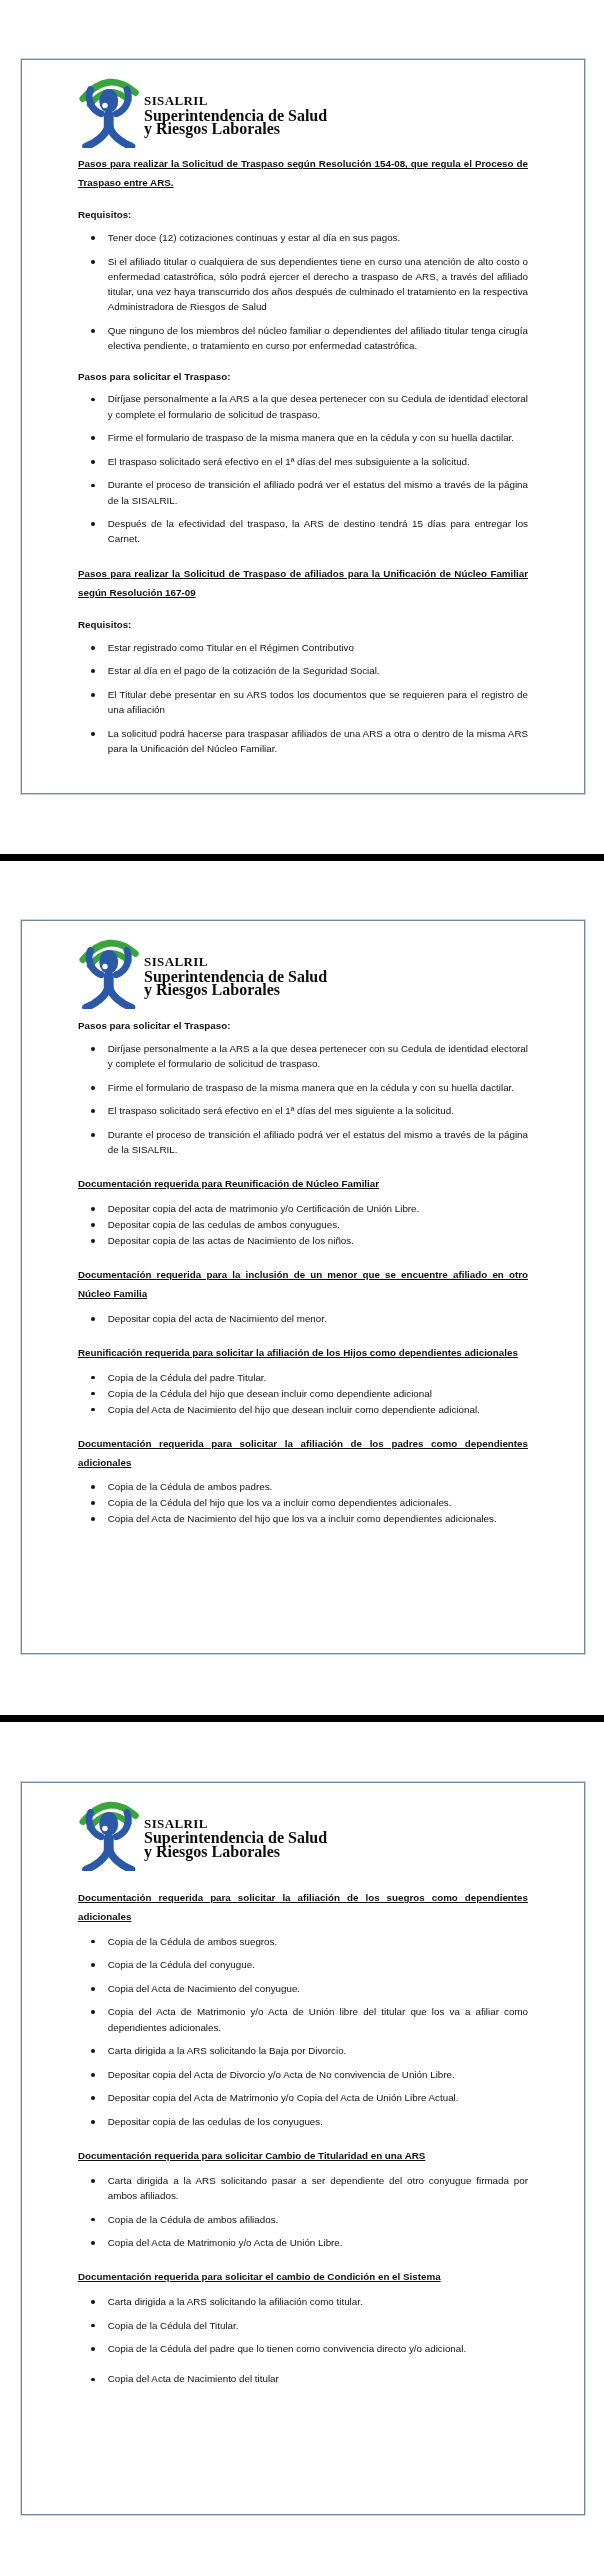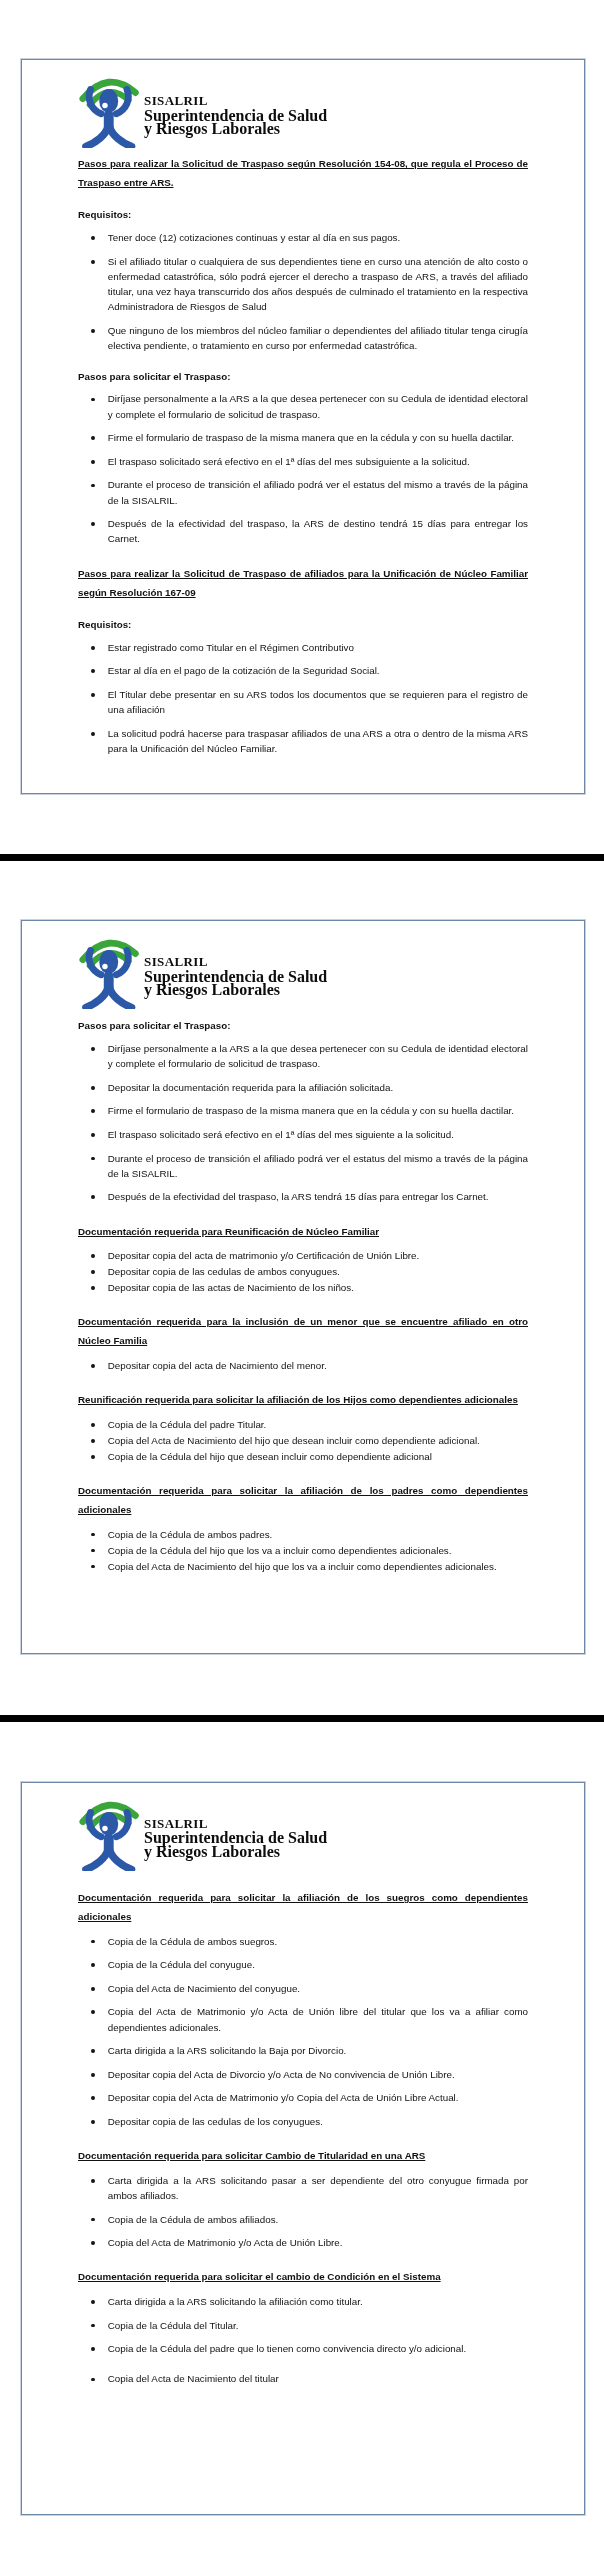--- a/index.html
+++ b/index.html
@@ -155,37 +155,29 @@
   </div>
 
   <div class="sh" style="margin-top:9.1px">Pasos para solicitar el Traspaso:</div>
   <div class="list">
     <div class="bullet">
         <span class="dot"></span>
         <span class="btxt">Diríjase personalmente a la ARS a la que desea pertenecer con su Cedula de identidad electoral y complete el formulario de solicitud de traspaso.</span>
       </div>
     <div class="bullet">
         <span class="dot"></span>
-        <span class="btxt">Depositar la documentación requerida para la afiliación solicitada.</span>
-      </div>
-    <div class="bullet">
-        <span class="dot"></span>
         <span class="btxt">Firme el formulario de traspaso de la misma manera que en la cédula y con su huella dactilar.</span>
       </div>
     <div class="bullet">
         <span class="dot"></span>
         <span class="btxt">El traspaso solicitado será efectivo en el 1ª días del mes siguiente a la solicitud.</span>
       </div>
     <div class="bullet">
         <span class="dot"></span>
         <span class="btxt">Durante el proceso de transición el afiliado podrá ver el estatus del mismo a través de la página de la SISALRIL.</span>
-      </div>
-    <div class="bullet">
-        <span class="dot"></span>
-        <span class="btxt">Después de la efectividad del traspaso, la ARS tendrá 15 días para entregar los Carnet.</span>
       </div>
   </div>
 
   <div class="uh">Documentación requerida para Reunificación de Núcleo Familiar</div>
   <div class="list tight">
     <div class="bullet">
         <span class="dot"></span>
         <span class="btxt">Depositar copia del acta de matrimonio y/o Certificación de Unión Libre.</span>
       </div>
     <div class="bullet">
@@ -207,25 +199,25 @@
   </div>
 
   <div class="uh">Reunificación requerida para solicitar la afiliación de los Hijos como dependientes adicionales</div>
   <div class="list tight">
     <div class="bullet">
         <span class="dot"></span>
         <span class="btxt">Copia de la Cédula del padre Titular.</span>
       </div>
     <div class="bullet">
         <span class="dot"></span>
+        <span class="btxt">Copia de la Cédula del hijo que desean incluir como dependiente adicional</span>
+      </div>
+    <div class="bullet">
+        <span class="dot"></span>
         <span class="btxt">Copia del Acta de Nacimiento del hijo que desean incluir como dependiente adicional.</span>
-      </div>
-    <div class="bullet">
-        <span class="dot"></span>
-        <span class="btxt">Copia de la Cédula del hijo que desean incluir como dependiente adicional</span>
       </div>
   </div>
 
   <div class="uh">Documentación requerida para solicitar la afiliación de los padres como dependientes adicionales</div>
   <div class="list tight">
     <div class="bullet">
         <span class="dot"></span>
         <span class="btxt">Copia de la Cédula de ambos padres.</span>
       </div>
     <div class="bullet">

